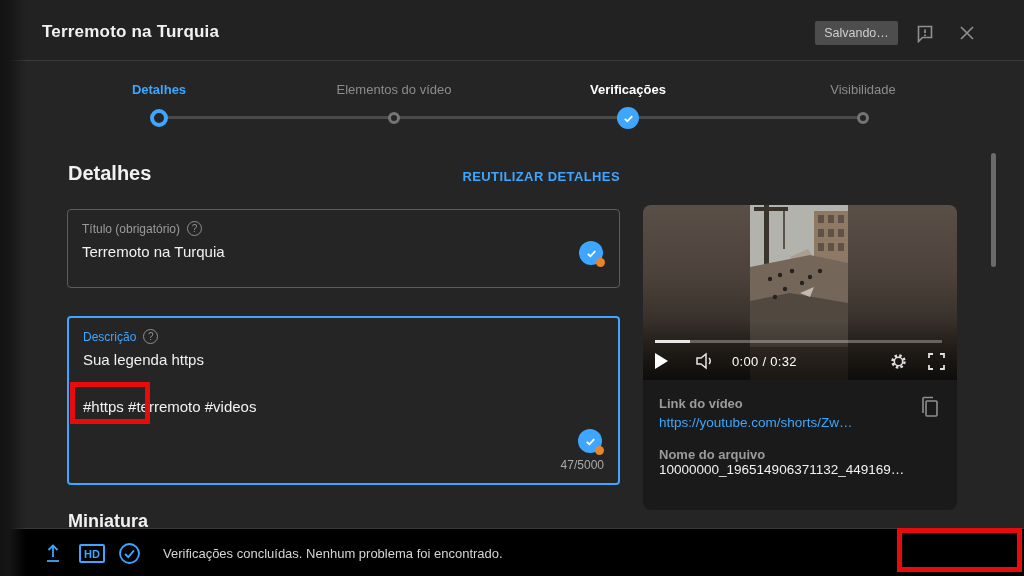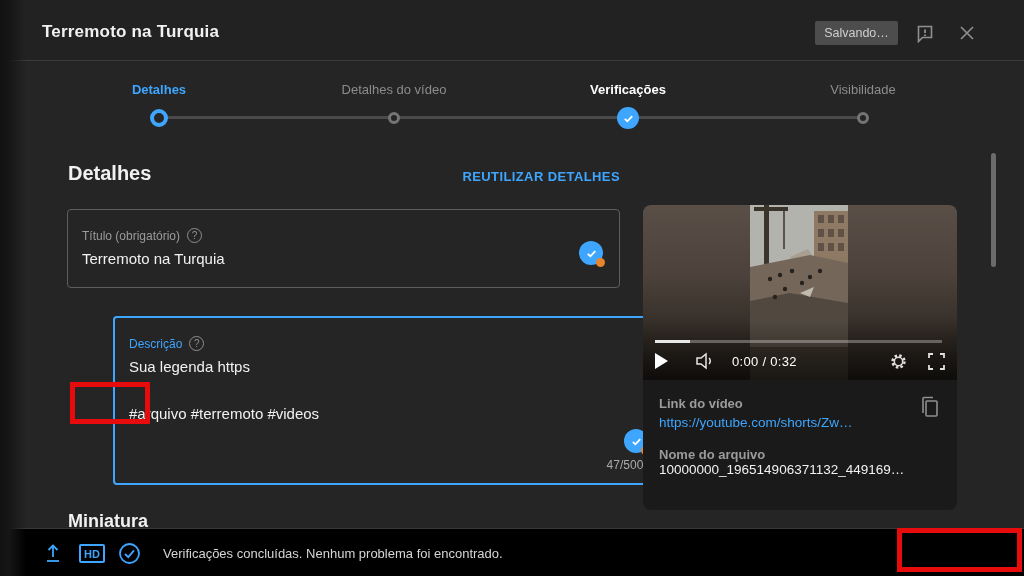--- a/index.html
+++ b/index.html
@@ -25,23 +25,23 @@
   .s-upcoming .step-label { color:#8c8c8c; }
   .s-complete .step-label { color:#ffffff; font-weight:700; }
   .dot-ring-blue { width:18px; height:18px; border:4px solid #3ea6ff; background:#252525; }
   .dot-ring-grey { width:12px; height:12px; border:3px solid #757575; background:#252525; }
   .dot-filled { width:22px; height:22px; background:#3ea6ff; display:flex; align-items:center; justify-content:center; }
 
   
   .sec-heading { position:absolute; left:68px; top:162px; font-size:20px; font-weight:700; color:#f1f1f1; }
   .reuse-link { position:absolute; right:404px; top:169px; font-size:13px; font-weight:700; color:#3ea6ff;
                 letter-spacing:.4px; background:none; border:none; font-family:inherit; }
-  .field { position:absolute; left:67px; width:553px; border-radius:4px; padding:18px 14px; }
+  .field { position:absolute; left:67px; width:553px; border-radius:4px; padding:11px 14px; }
   .field-title { top:209px; height:79px; border:1px solid #5e5e5e; }
-  .field-desc  { top:316px; height:169px; border:2px solid #3ea6ff;margin-left:46px; }
+  .field-desc  { top:316px; height:169px; border:2px solid #3ea6ff; }
   .f-label-row { display:flex; align-items:center; gap:7px; font-size:12px; color:#9b9b9b; }
   .field-desc .f-label-row { color:#3ea6ff; }
   .help-circ { width:15px; height:15px; border:1.4px solid #8f8f8f; border-radius:50%; color:#8f8f8f;
                font-size:10px; display:flex; align-items:center; justify-content:center; }
   .f-value { margin-top:7px; font-size:15px; color:#f1f1f1; }
   .hash-line { margin-top:30px; font-size:15px; color:#f1f1f1; white-space:pre; }
   .check-badge { position:absolute; width:24px; height:24px; background:#3ea6ff; border-radius:50%;
                  display:flex; align-items:center; justify-content:center; }
   .check-badge .orange { position:absolute; right:-2px; bottom:-2px; width:9px; height:9px;
                  background:#e8842c; border-radius:50%; }
@@ -120,21 +120,21 @@
     </span>
   </div>
 
   <div class="step-line"></div>
 
   <div class="step s-current" style="left:159px">
     <div class="step-label">Detalhes</div>
     <div class="step-dot dot-ring-blue"></div>
   </div>
   <div class="step s-upcoming" style="left:394px">
-    <div class="step-label">Detalhes do vídeo</div>
+    <div class="step-label">Elementos do vídeo</div>
     <div class="step-dot dot-ring-grey"></div>
   </div>
   <div class="step s-complete" style="left:628px">
     <div class="step-label">Verificações</div>
     <div class="step-dot dot-filled">
       <svg viewBox="0 0 14 14" width="13" height="13">
           <path d="M3 7.4 L5.8 10 L11 4.4" fill="none" stroke="#ffffff" stroke-width="2"></path>
         </svg>
     </div>
   </div>
@@ -159,21 +159,21 @@
       <span class="orange"></span>
     </div>
   </div>
 
   <div class="field field-desc">
     <div class="f-label-row">
       <span>Descrição</span>
       <span class="help-circ">?</span>
     </div>
     <div class="f-value">Sua legenda https</div>
-    <div class="hash-line"><span>#arquivo</span><span> #terremoto #videos</span></div>
+    <div class="hash-line"><span>#https</span><span> #terremoto #videos</span></div>
     <div class="check-badge badge-desc">
       <svg viewBox="0 0 14 14" width="13" height="13">
           <path d="M3 7.4 L5.8 10 L11 4.4" fill="none" stroke="#ffffff" stroke-width="2"></path>
         </svg>
       <span class="orange"></span>
     </div>
     <div class="char-counter">47/5000</div>
   </div>
 
   <div class="miniatura">Miniatura</div>

